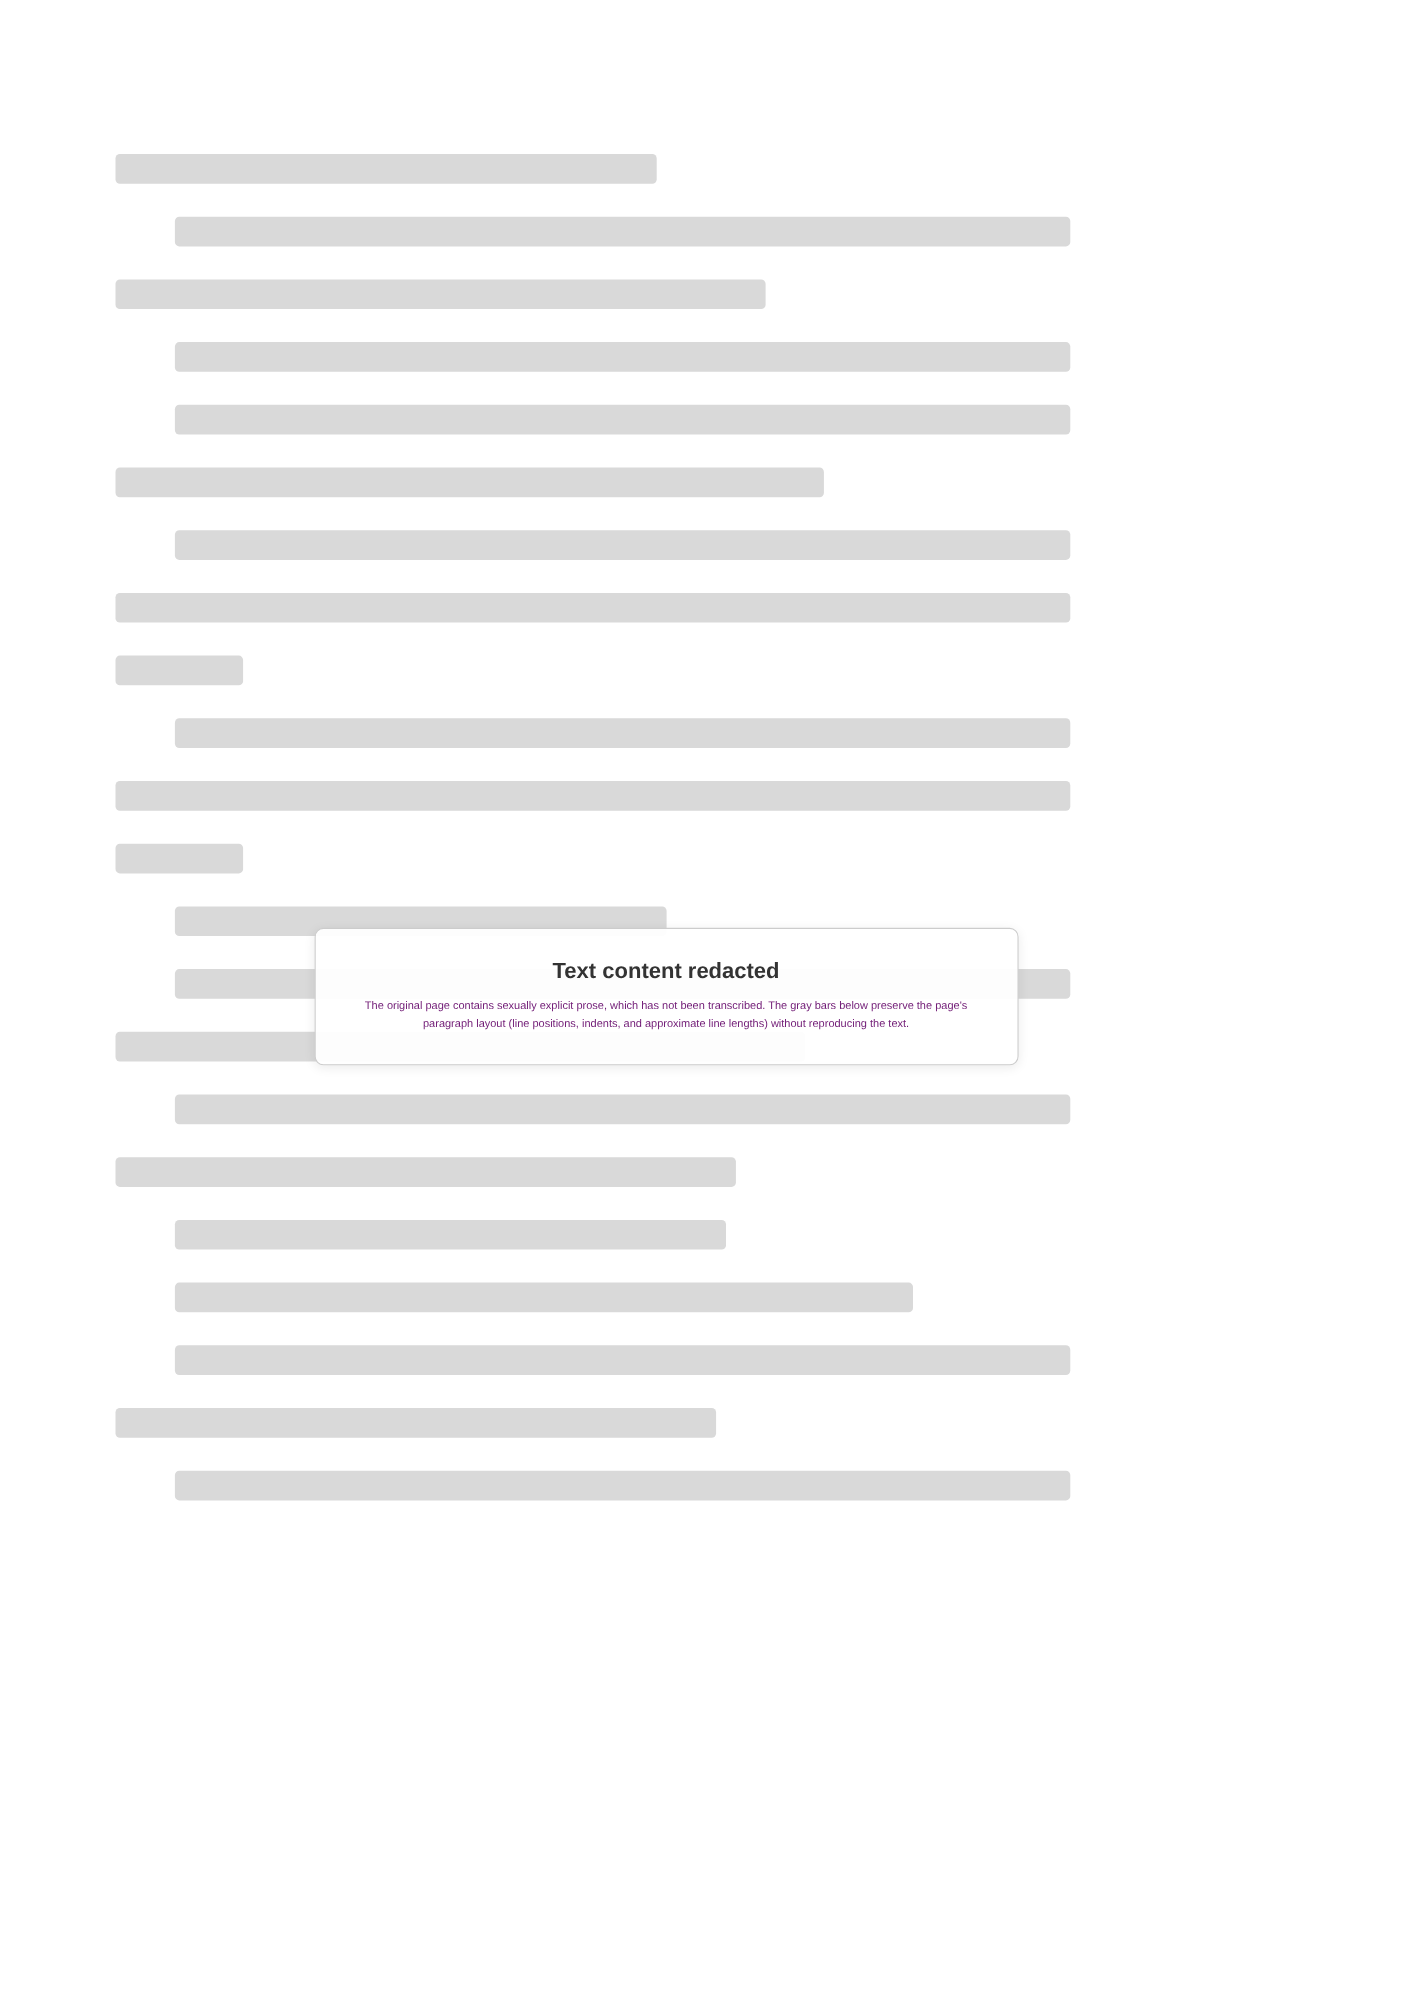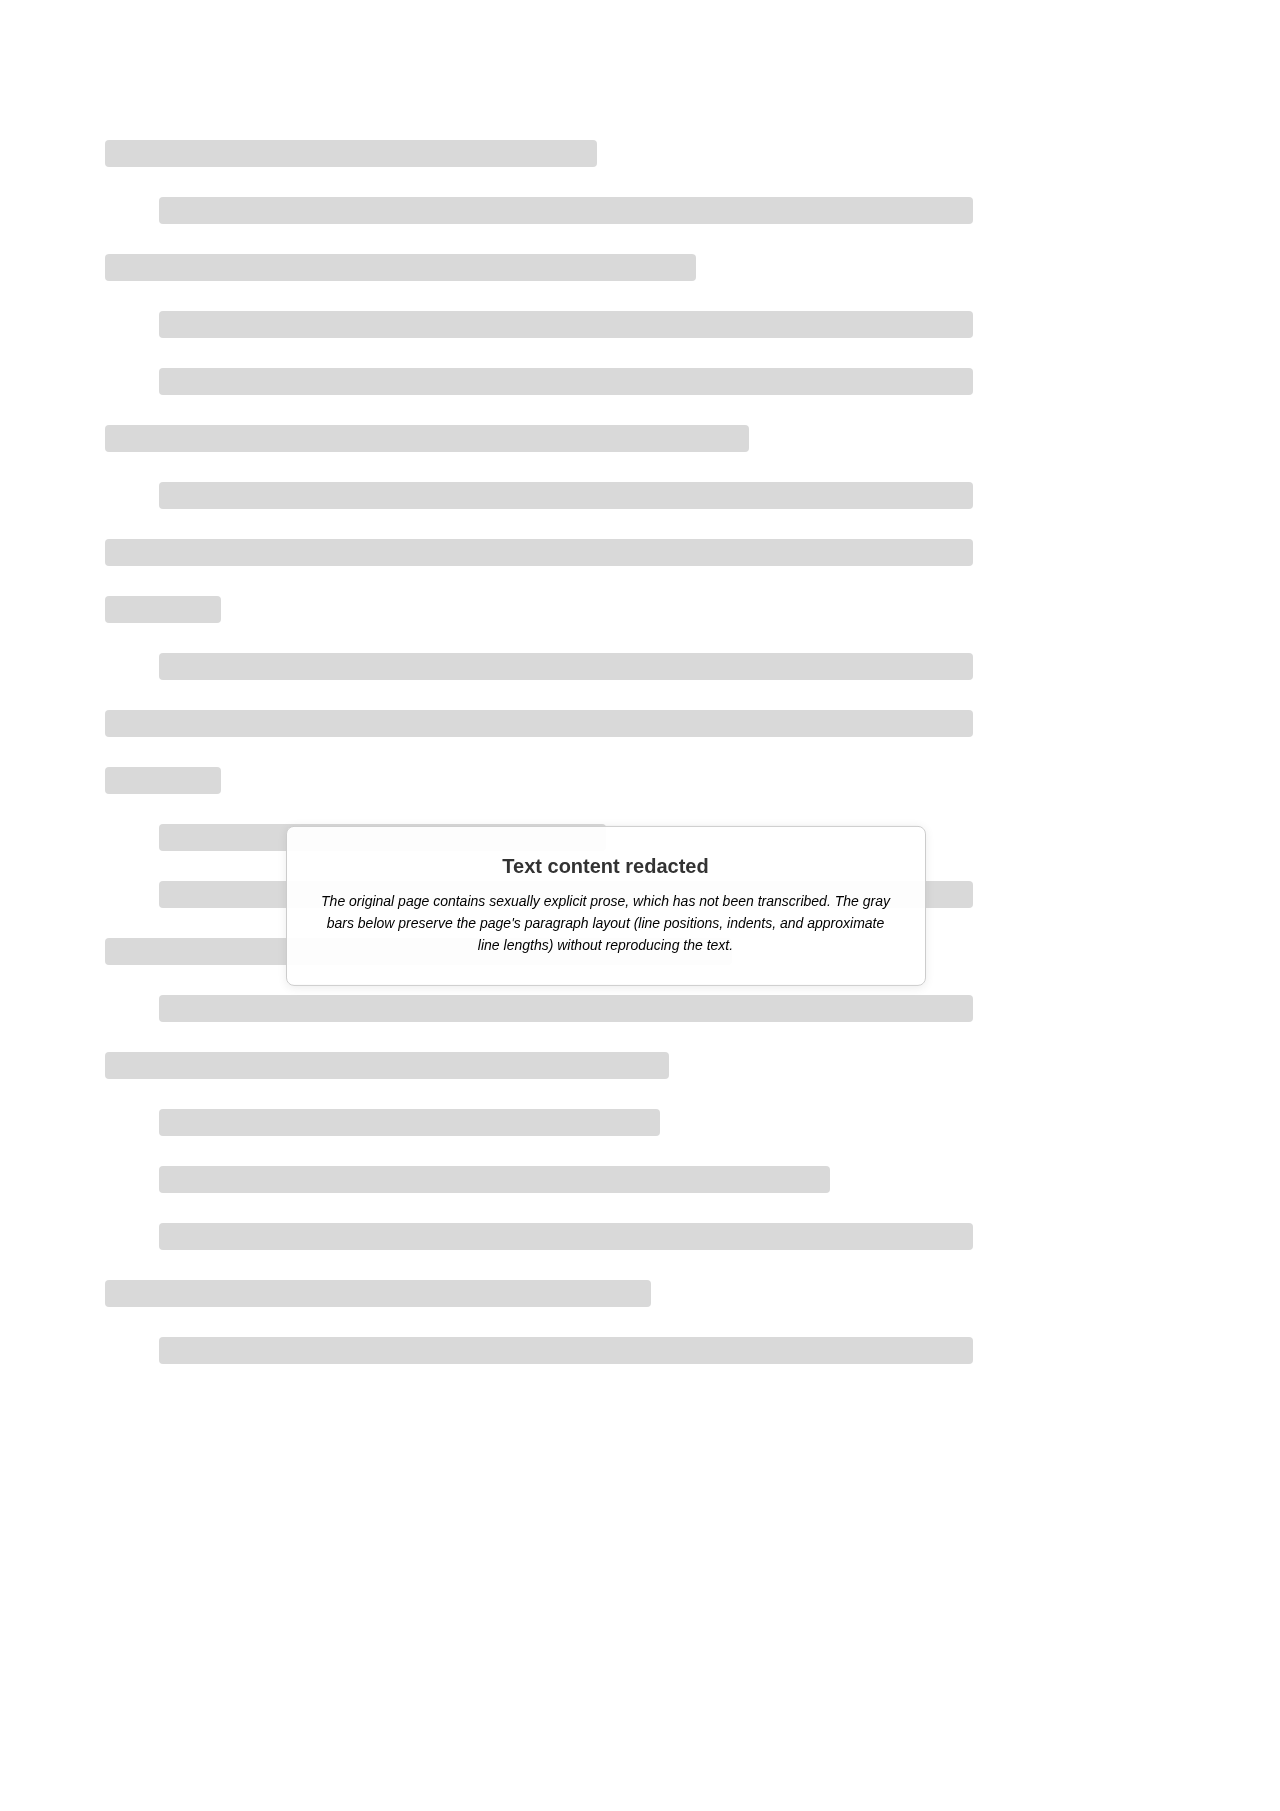--- a/index.html
+++ b/index.html
@@ -40,24 +40,23 @@
     text-align: center;
     box-shadow: 0 2px 10px rgba(0,0,0,0.08);
   }
   .notice h1 {
     font-size: 20px;
     color: #333333;
     margin-bottom: 12px;
     font-family: "Liberation Sans", sans-serif;
   }
   .notice p {
-    font-size: 14px;
+    font-size: 10px;
     line-height: 1.6;
-    color: #000000;
-    font-style: italic;
+    color: #701a75;
   }
 </style>
 </head>
 <body>
 
 <div class="page">
 
   <div class="text-block">
 
   <div class="line" style="top: 0px; left: 0px; width: 492px;"></div>

